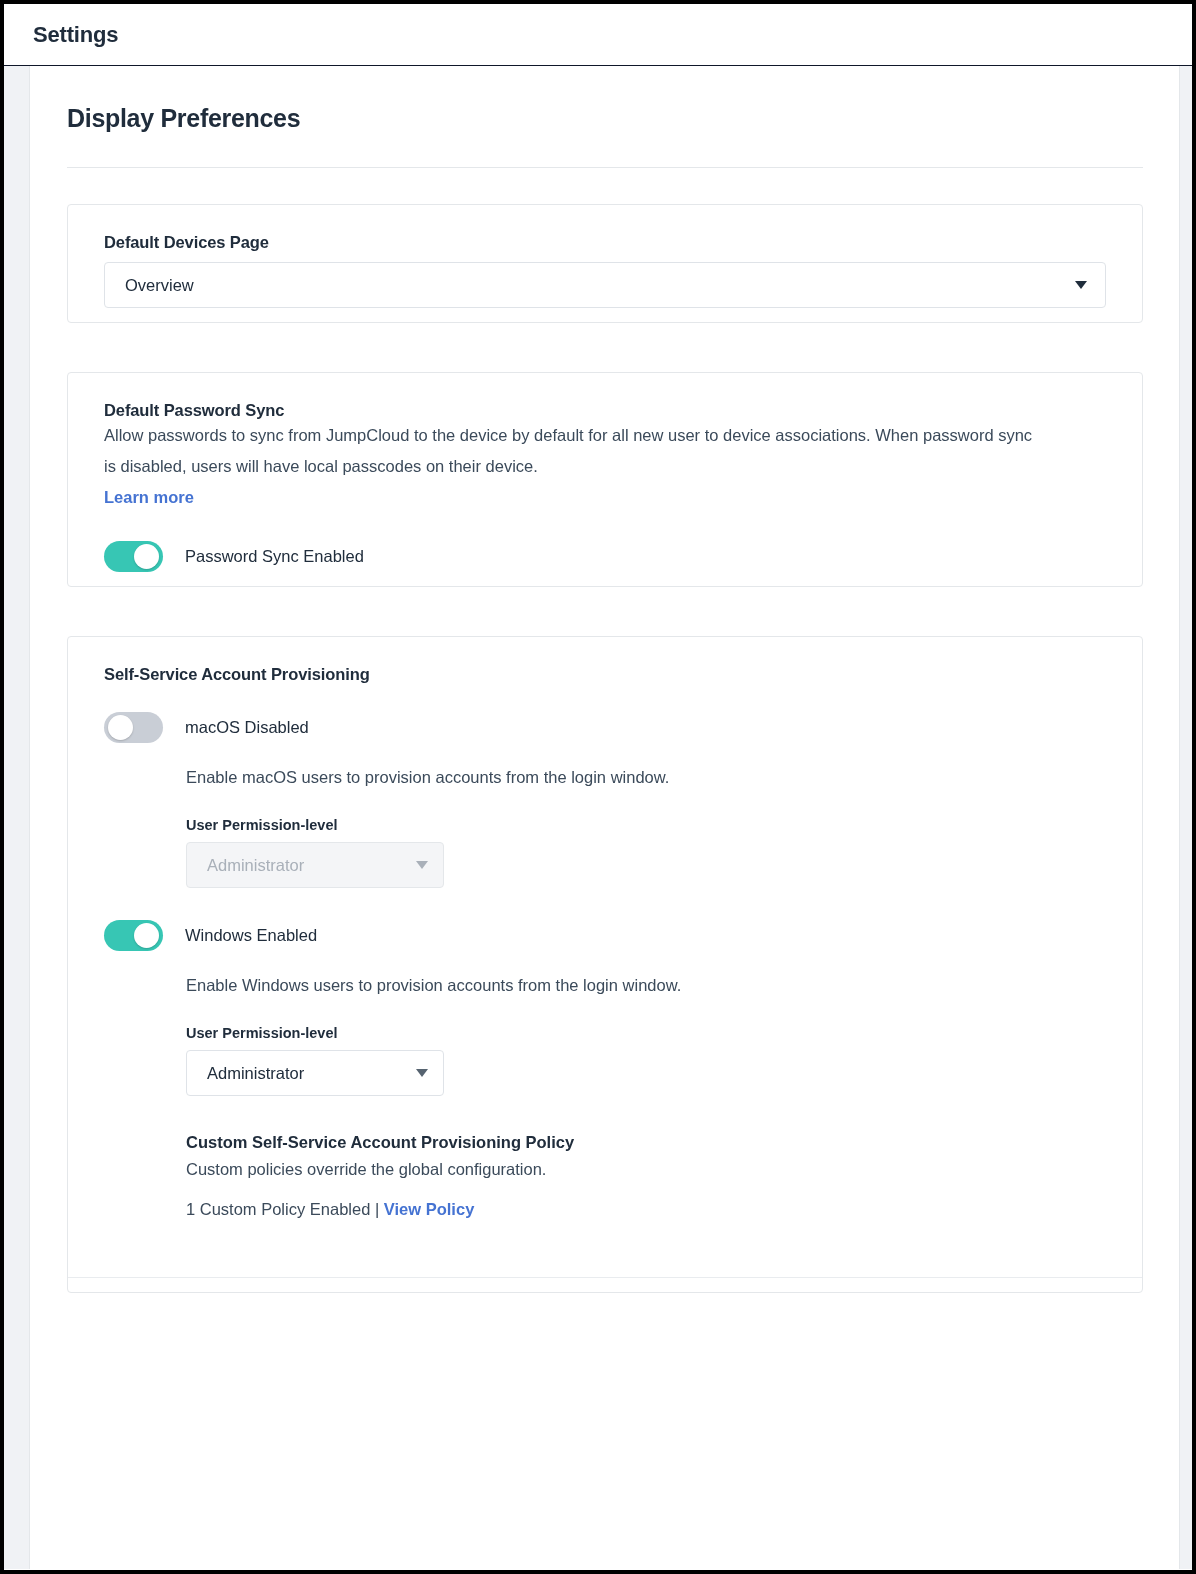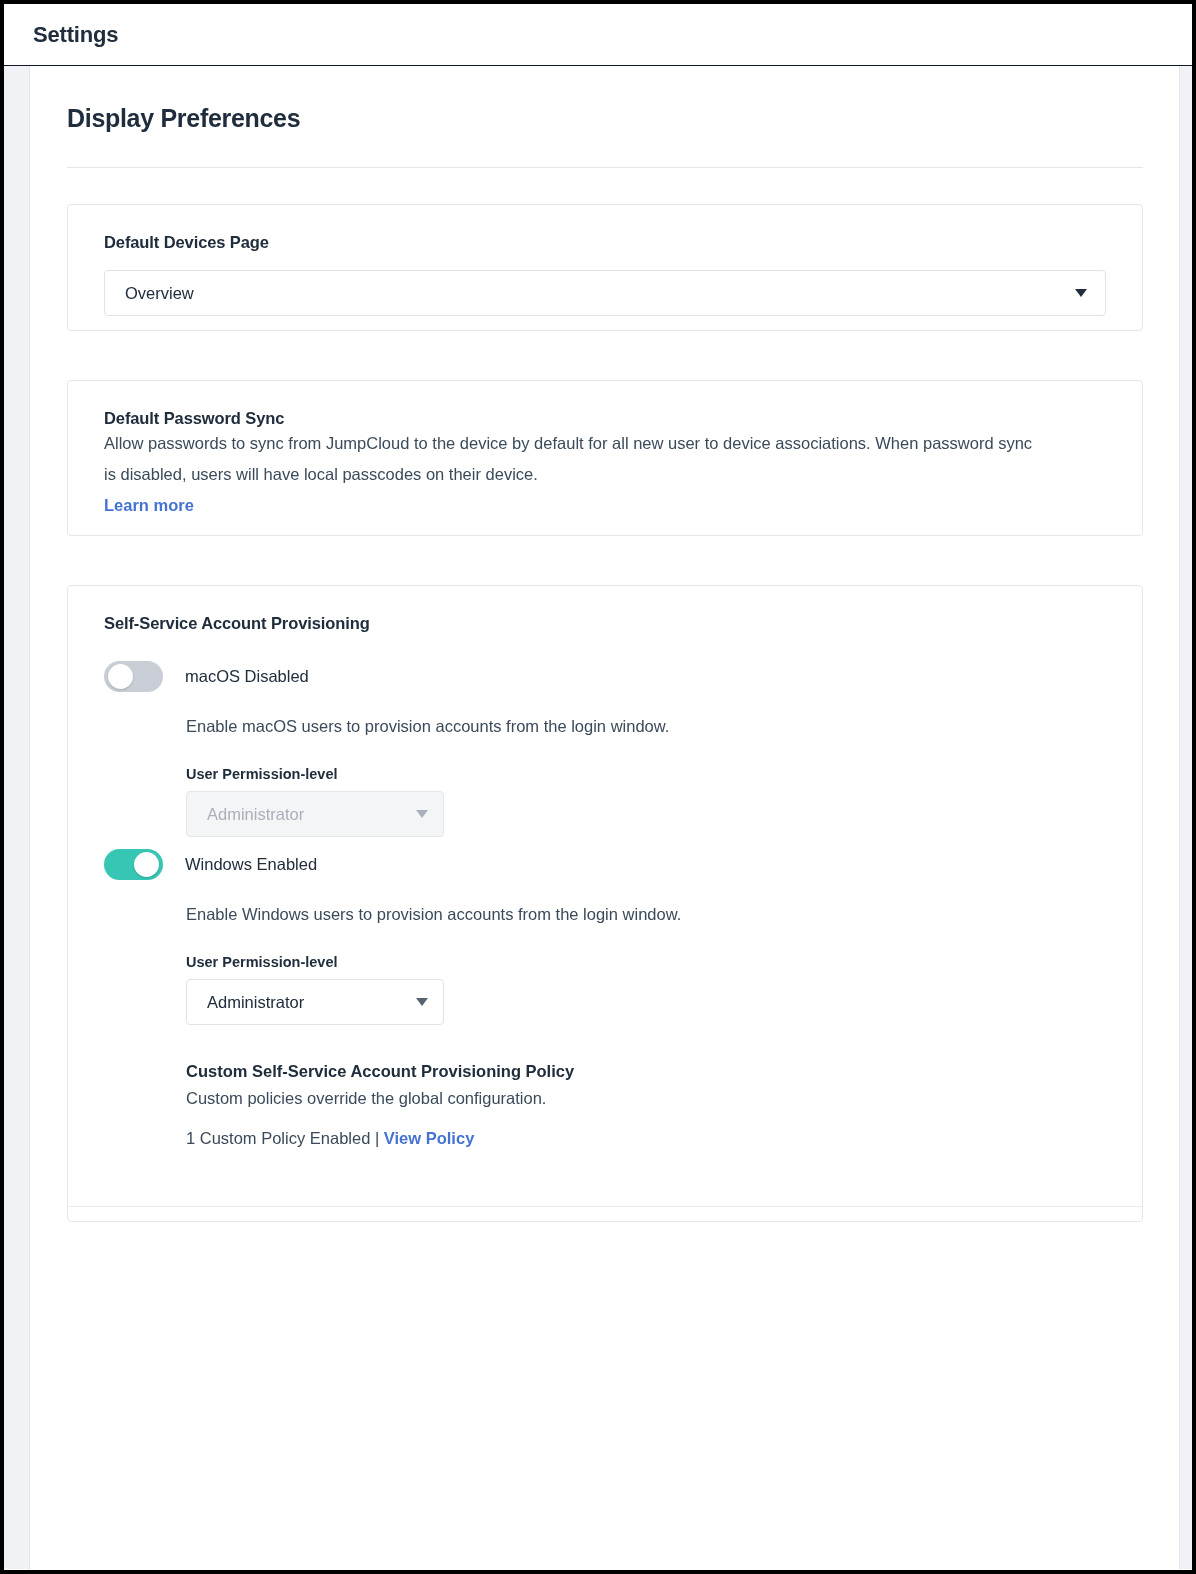--- a/index.html
+++ b/index.html
@@ -113,21 +113,21 @@
     border: 1px solid #dfe3e8;
     border-radius: 4px;
     background: #ffffff;
     display: flex;
     align-items: center;
     padding: 0 38px 0 20px;
     font-size: 16.5px;
     color: #202D3C;
     cursor: pointer;
   }
-  .select.wide { margin-top: 18px; text-align: center; }
+  .select.wide { margin-top: 10px; text-align: center; }
   .select.small { width: 258px; height: 46px; padding: 0 34px 0 20px; }
   .select.disabled {
     background: #f4f5f7;
     border-color: #e4e7ea;
     color: #a9b0b9;
     cursor: default;
   }
   .caret {
     position: absolute;
     right: 18px;
@@ -255,20 +255,26 @@
 
       <div class="card">
         <div class="card-title">Default Password Sync</div>
 
         <div class="card-desc">
           <span>Allow passwords to sync from JumpCloud to the device by default for all new user to device associations. When password sync is disabled, users will have local passcodes on their device.</span>
           <br>
           <a class="link">Learn more</a>
         </div>
 
+        <div class="toggle-row">
+          <div class="toggle on">
+            <div class="knob"></div>
+          </div>
+          <div class="toggle-label">Password Sync Enabled</div>
+        </div>
       </div>
 
       <div class="card">
         <div class="card-title">Self-Service Account Provisioning</div>
 
 
         <div class="toggle-row">
           <div class="toggle">
             <div class="knob"></div>
           </div>
@@ -280,21 +286,21 @@
 
           <div class="sub-field">
             <div class="field-label">User Permission-level</div>
             <div class="select small disabled">
               <span>Administrator</span>
               <span class="caret"></span>
             </div>
           </div>
         </div>
 
-        <div class="toggle-row" style="margin-top:12px;">
+        <div class="toggle-row" style="margin-top:32px;">
           <div class="toggle on">
             <div class="knob"></div>
           </div>
           <div class="toggle-label">Windows Enabled</div>
         </div>
 
         <div class="sub">
           <div class="sub-desc">Enable Windows users to provision accounts from the login window.</div>
 
           <div class="sub-field">

